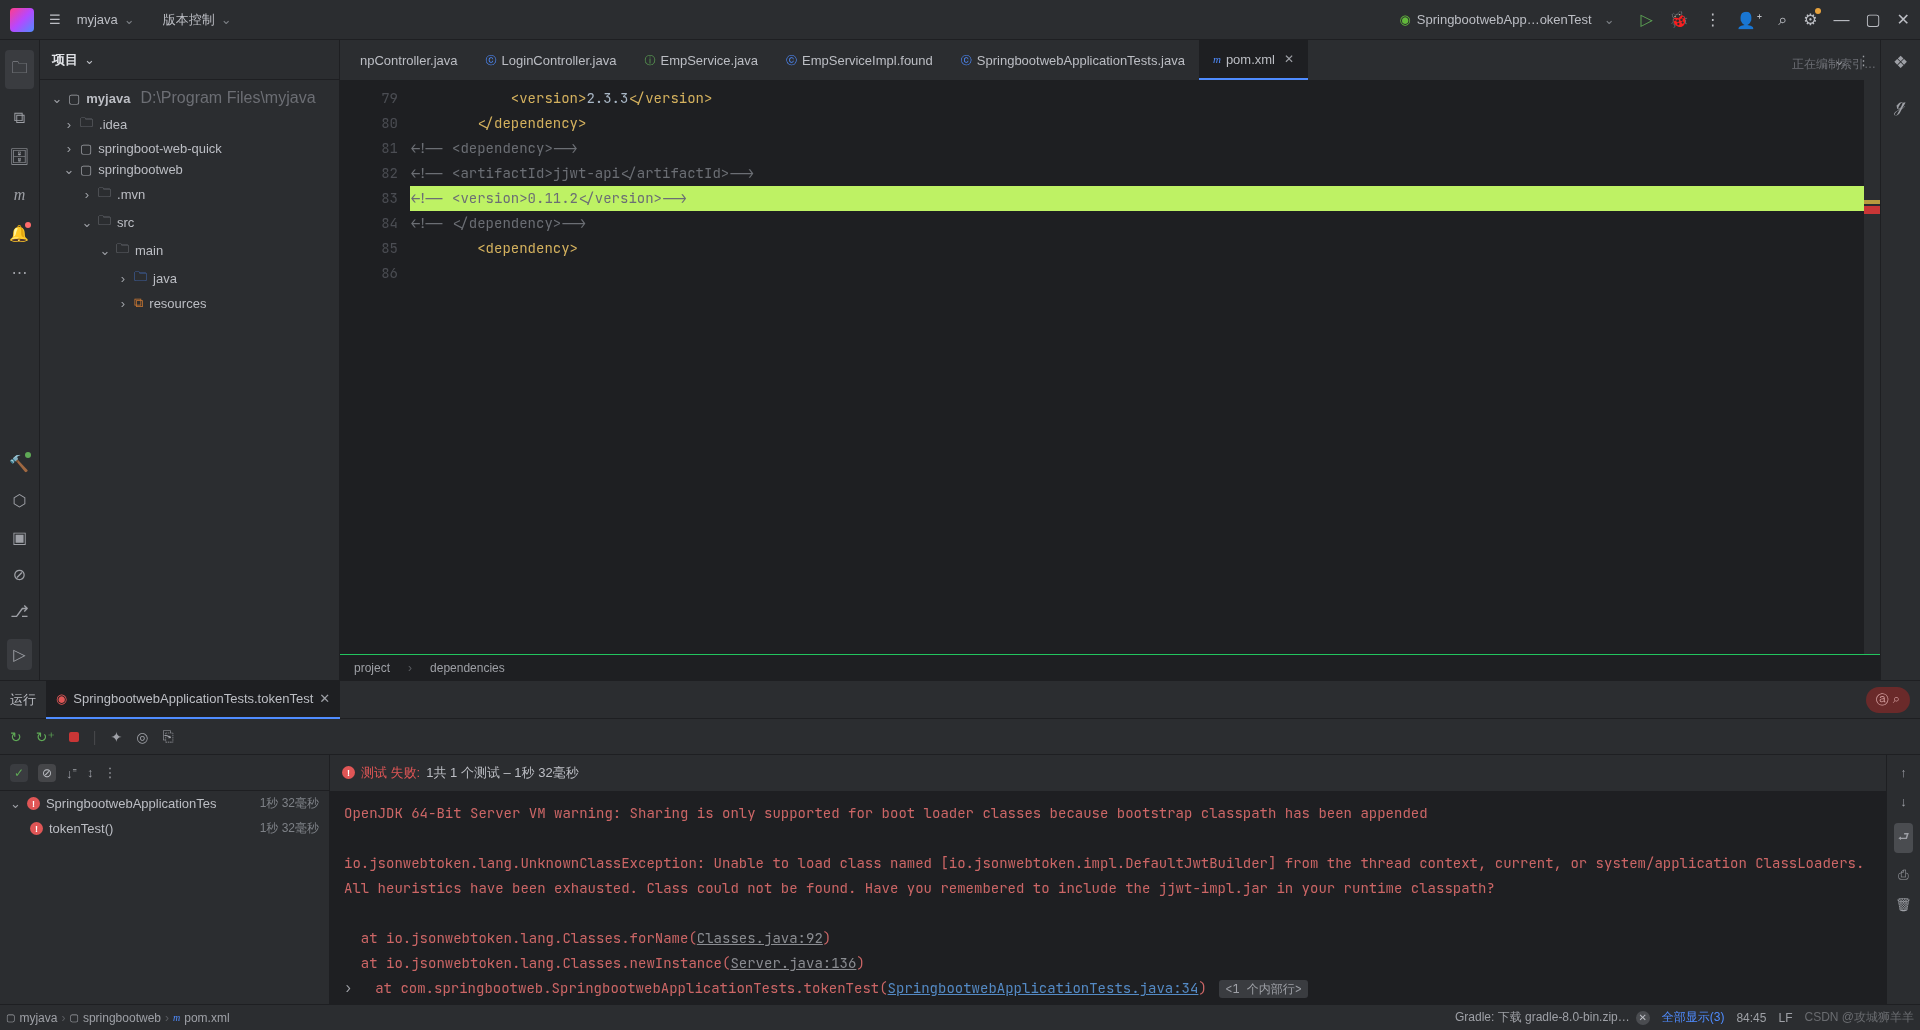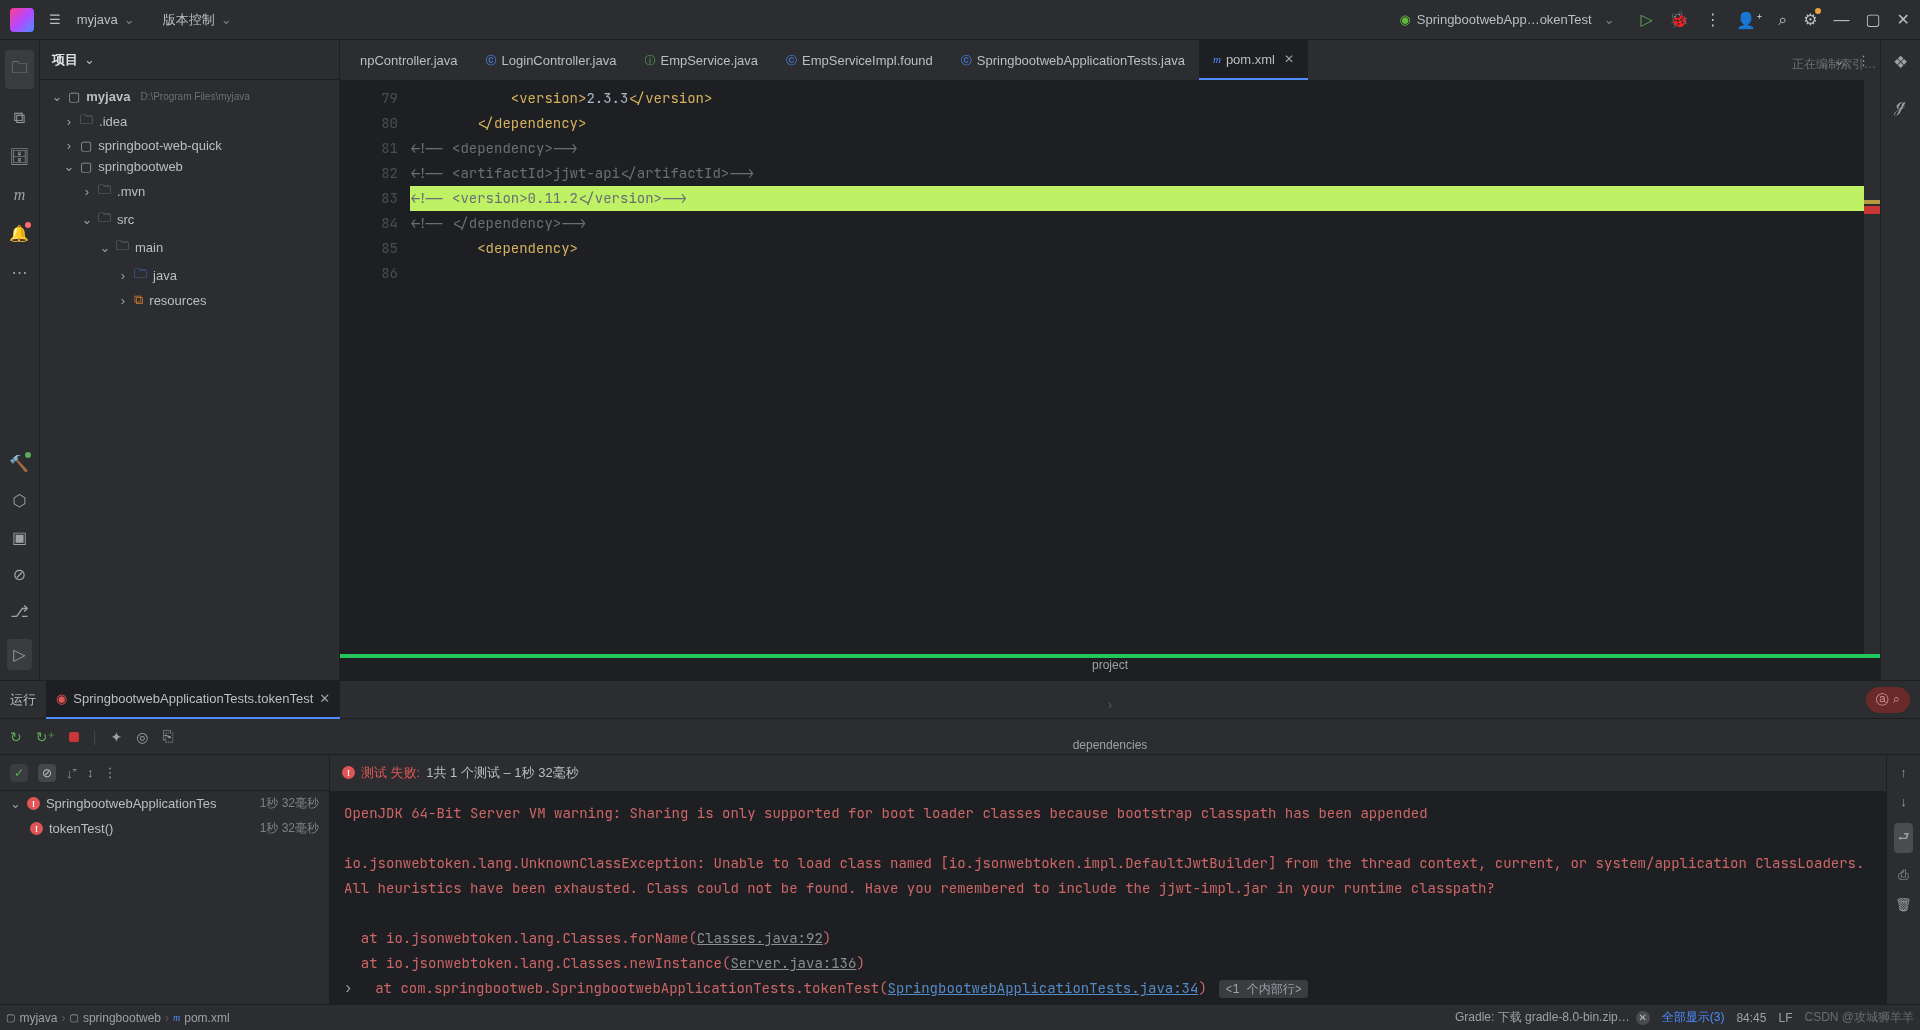--- a/index.html
+++ b/index.html
@@ -27,21 +27,21 @@
 .project-panel { width: 300px; background:#2b2d30; border-right:1px solid #1e1f22; overflow:auto;}
 .project-panel .hdr { height:40px; display:flex; align-items:center; padding:0 12px; gap:6px; border-bottom:1px solid #1e1f22;}
 .project-panel .hdr span.title { font-weight:600; color:#dfe1e5;}
 .project-panel .tree { padding:6px 4px; font-size:13px;}
 .tree-row { display:flex; align-items:center; padding:3px 6px; gap:4px; border-radius:4px; cursor:pointer; white-space:nowrap;}
 .tree-row .arrow { width:14px; display:inline-block; color:#9ea0a6; text-align:center;}
 .tree-row .ficon { color:#9ea0a6; margin-right:2px;}
 .tree-row .ficon.folder { color:#8e9299;}
 .tree-row .ficon.blue { color:#4f8cff;}
 .tree-row .ficon.pkg { color:#cc7832;}
-.tree-row .path { color:#6c6e74; font-size:10px; margin-left:6px;}
+.tree-row .path { color:#6c6e74; font-size:16px; margin-left:6px;}
 .ind1{padding-left:18px;} .ind2{padding-left:36px;} .ind3{padding-left:54px;} .ind4{padding-left:72px;}
 .editor-area { flex:1; display:flex; flex-direction:column; background:#1e1f22;}
 .tabs { height:40px; display:flex; align-items:center; background:#2b2d30; padding-left:6px; position:relative;}
 .tab { padding:0 14px; height:40px; display:flex; align-items:center; gap:5px; color:#bcbec4; font-size:13px; cursor:pointer; position:relative;}
 .tab.active { background:#1e1f22; border-bottom:2px solid #4f8cff;}
 .tab .ficon { font-size:11px;}
 .tabs .tab-right { margin-left:auto; display:flex; gap:12px; padding-right:10px; color:#9ea0a6;}
 .tab .close { color:#9ea0a6; font-size:12px; margin-left:4px;}
 .indexing-msg { position:absolute; right:44px; top:56px; color:#6c6e74; font-size:12px;}
 .editor { flex:1; display:flex; font-family:'JetBrains Mono','Consolas',monospace; font-size:14px; overflow:hidden; position:relative;}
@@ -49,21 +49,21 @@
 .gutter .ln { height:25px; line-height:25px;}
 .code { flex:1; padding-top:6px;}
 .code .line { height:25px; line-height:25px;}
 .code .current-line { background:#bef264;}
 .tok-tag { color:#d4b15e;}
 .tok-comment { color:#6b6e74;}
 .tok-val { color:#a9b7c6;}
 .minimap { width:16px; background:#2b2d30;}
 .minimap .mark { height:4px; background:#b89a3e; margin-top:120px;}
 .minimap .mark2 { height:8px; background:#c93636; margin-top:2px;}
-.breadcrumb { height:26px; padding:0 14px; display:flex; align-items:center; gap:26px; border-top:4px solid #22c55e; color:#9ea0a6; font-size:12px;flex-direction:column;}
+.breadcrumb { height:26px; padding:0 14px; display:flex; align-items:center; gap:18px; border-top:1px solid #22c55e; color:#9ea0a6; font-size:12px;}
 .breadcrumb span { cursor:pointer;}
 .breadcrumb .sep { color:#5a5c60;}
 .run-panel { height: 490px; background:#2b2d30; border-top:1px solid #1e1f22; display:flex; flex-direction:column;}
 .run-tabs { height:38px; display:flex; align-items:center; padding:0 10px; gap:10px; border-bottom:1px solid #1e1f22;}
 .run-tabs .rtab { padding:0 10px; height:38px; display:flex; align-items:center; gap:6px; color:#bcbec4; cursor:pointer;}
 .run-tabs .rtab.active-tab { border-bottom:2px solid #4f8cff; background:#1e1f22;}
 .run-tabs .rtab .close { color:#9ea0a6;}
 .run-tabs .ai-capsule { margin-left:auto; display:flex; gap:4px; background:#6a2a2a; border-radius:16px; padding:4px 10px;}
 .run-tabs .ai-capsule span { color:#d19b9b; font-size:13px;}
 .run-toolbar { height:36px; padding:0 10px; display:flex; align-items:center; gap:14px; color:#9ea0a6; border-bottom:1px solid #1e1f22;}

